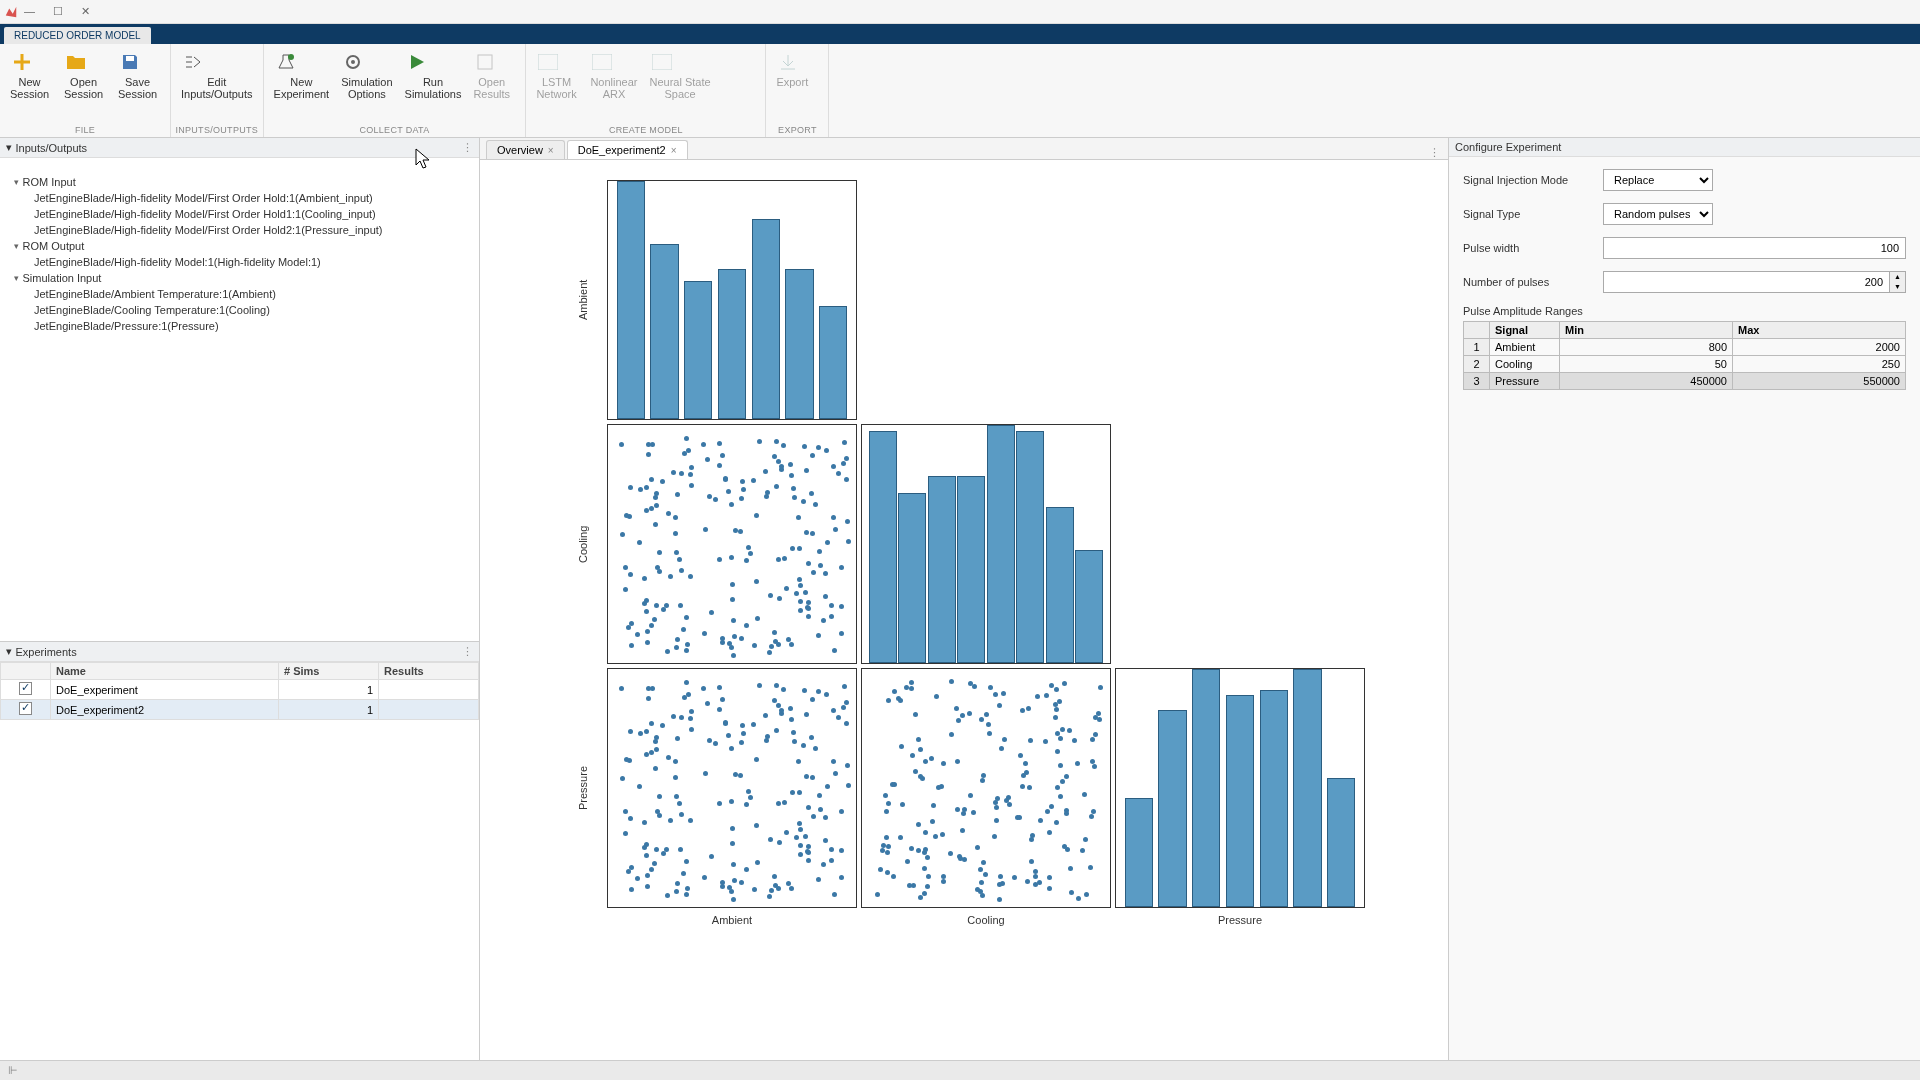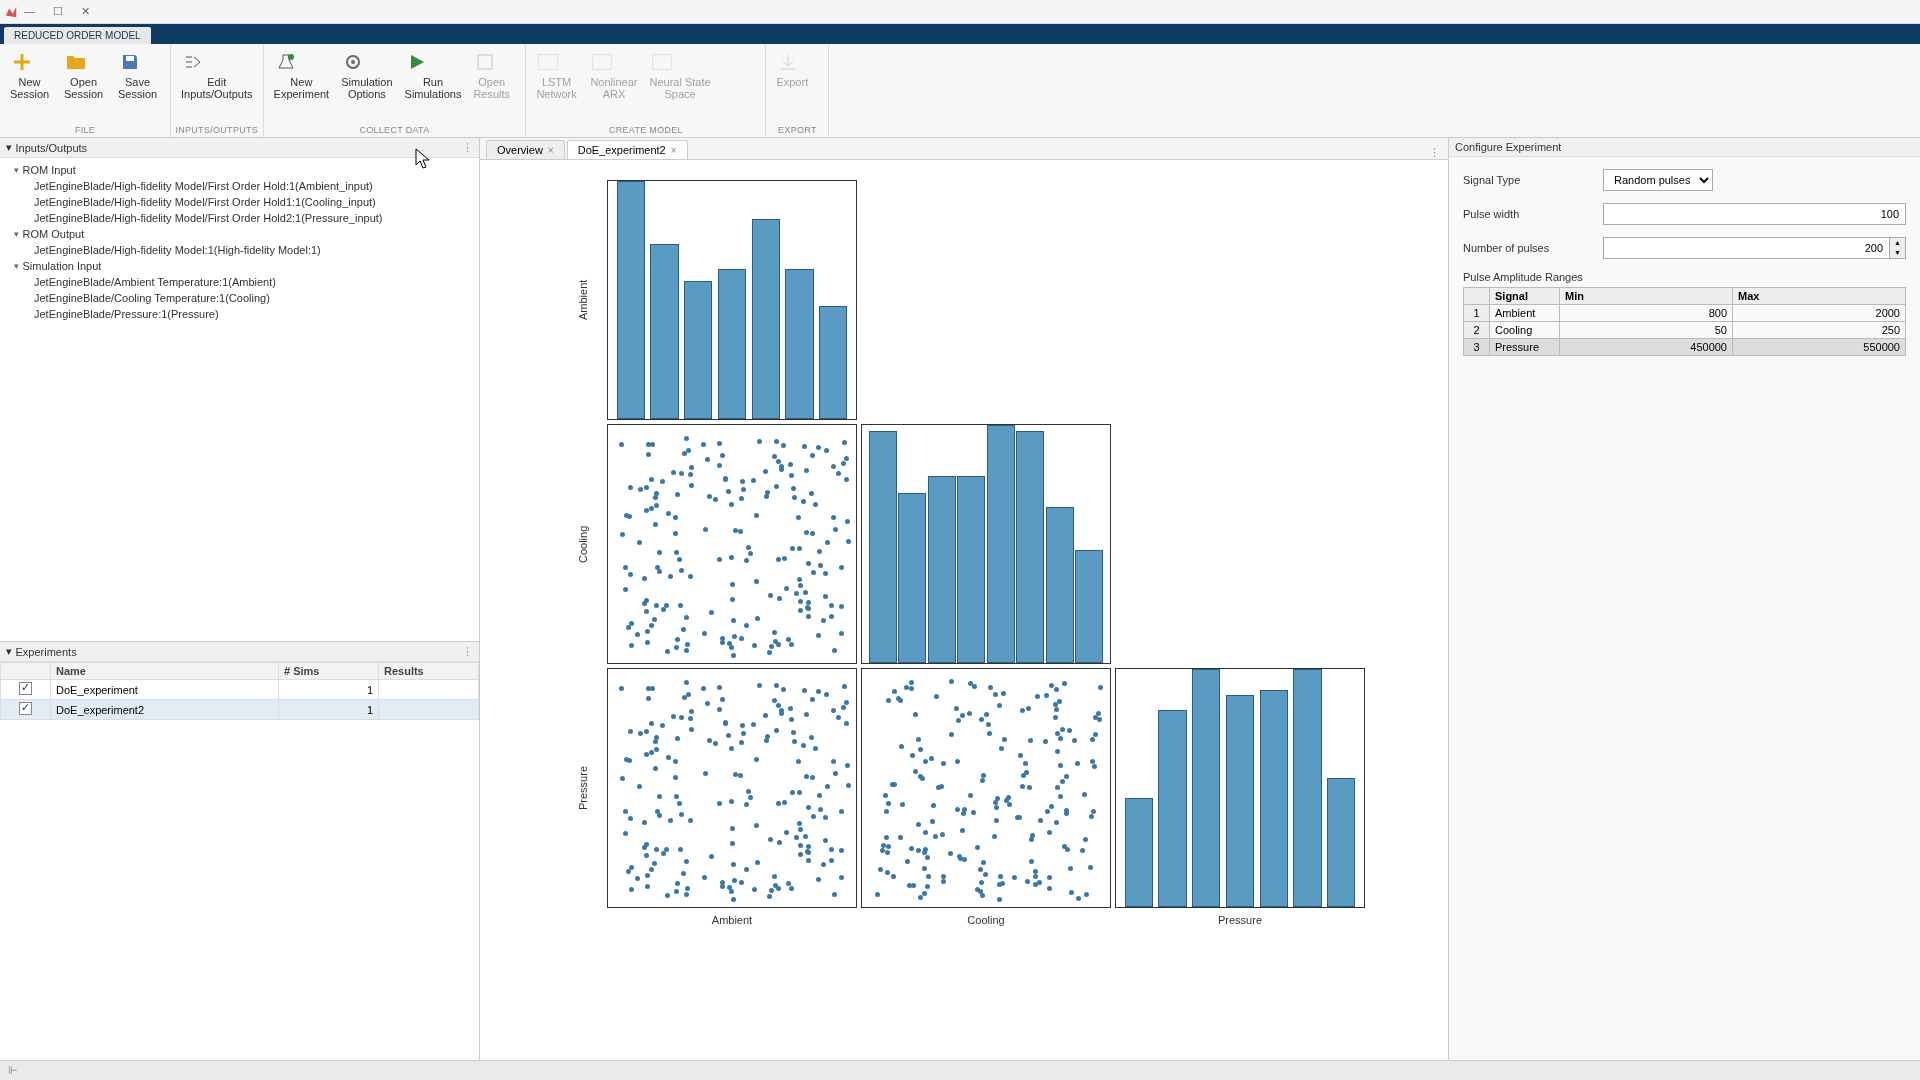--- a/index.html
+++ b/index.html
@@ -29,21 +29,21 @@
 
 .main { display:flex; height:calc(1080px - 24px - 20px - 94px - 20px); }
 .left-col { width:480px; display:flex; flex-direction:column; border-right:1px solid #ccc; background:#fff; }
 .center-col { flex:1; background:#fff; display:flex; flex-direction:column; }
 .right-col { width:472px; background:#f9f9f9; border-left:1px solid #ccc; display:flex; flex-direction:column; }
 
 .panel-hdr { background:#eef0f2; border-bottom:1px solid #ddd; padding:3px 6px; display:flex; align-items:center; color:#333; font-size:11px; }
 .panel-hdr .menu-dots { margin-left:auto; color:#888; cursor:pointer; }
 
 
-.tree { flex:1; overflow:auto; padding:4px 0; }
+.tree { flex:1; overflow:auto; padding:16px 0; }
 .tree-item { padding:2px 6px 2px 14px; display:flex; align-items:center; color:#333; }
 .tree-item.node::before { content:"▾"; font-size:9px; margin-right:4px; color:#666; }
 .tree-item.leaf { padding-left:34px; }
 
 
 .exp-panel { border-top:1px solid #ccc; }
 .exp-table { width:100%; border-collapse:collapse; }
 .exp-table th, .exp-table td { border:1px solid #ddd; padding:2px 5px; font-size:11px; text-align:left; }
 .exp-table th { background:#f3f3f3; color:#444; }
 .exp-table td.num { text-align:right; }
@@ -934,20 +934,24 @@
       </div>
     </div>
   </div>
 
   <div class="right-col">
     <div class="panel-hdr">
       <span>Configure Experiment</span>
     </div>
     <div class="cfg-body">
       <div class="cfg-row">
+        <label>Signal Injection Mode</label>
+        <select><option>Replace</option></select>
+      </div>
+      <div class="cfg-row">
         <label>Signal Type</label>
         <select><option>Random pulses</option></select>
       </div>
       <div class="cfg-row">
         <label>Pulse width</label>
         <input type="text" class="num" value="100" style="">
       </div>
       <div class="cfg-row">
         <label>Number of pulses</label>
         <div class="spin-wrap">

